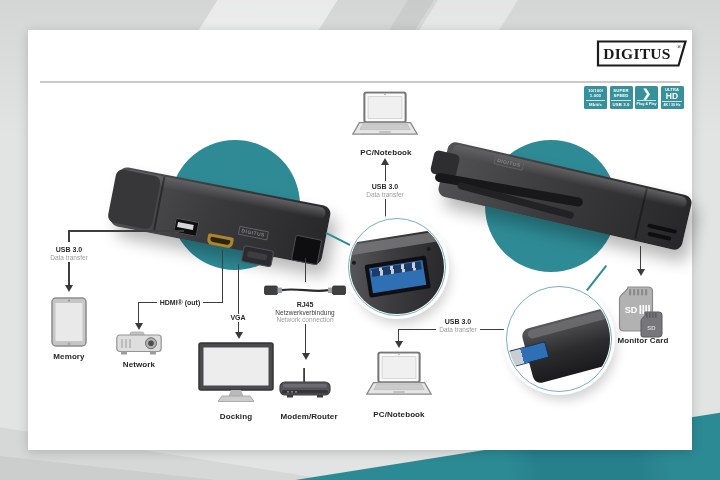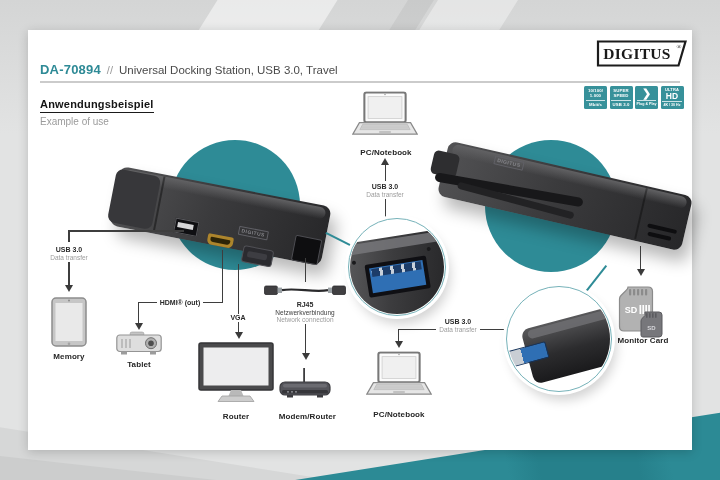--- a/index.html
+++ b/index.html
@@ -87,25 +87,20 @@
             background:linear-gradient(78deg,#2c8a95 62%,#26808b 66%,#26808b 78%,#2c8a95 82%);"></div>
 
 <div class="card">
 
   <svg class="abs" style="left:568px;top:10px;" width="92" height="27" viewBox="0 0 92 27">
     <polygon points="2,1.5 89.5,1.5 82.5,25.5 2,25.5" fill="#ffffff" stroke="#1c1c1c" stroke-width="2.2"></polygon>
     <text x="41" y="19" text-anchor="middle" font-family="Liberation Serif, serif" font-weight="bold" font-size="15.5" fill="#1a1a1a" letter-spacing="0.3">DIGITUS</text>
     <text x="83" y="9" text-anchor="middle" font-family="Liberation Serif, serif" font-size="6.5" fill="#1a1a1a">®</text>
   </svg>
 
-  <div class="title-row">
-    <span class="p-code">DA-70894</span>
-    <span class="p-sep">//</span>
-    <span class="p-title">Universal Docking Station, USB 3.0, Travel</span>
-  </div>
   <div class="rule"></div>
 
   <div class="badges">
     <div class="badge">
       <span class="bt">10/100/</span>
       <span class="bt">1.000</span>
       <span class="bt b-div">Mbit/s</span>
     </div>
     <div class="badge">
       <span class="bt">SUPER</span>
@@ -116,24 +111,20 @@
       <span class="bt-glyph">❯</span>
       <span class="bt-xs b-div">Plug &amp; Play</span>
     </div>
     <div class="badge">
       <span class="bt" style="font-size:4px">ULTRA</span>
       <span class="bt-big">HD</span>
       <span class="bt-xs b-div">4K / 30 Hz</span>
     </div>
   </div>
 
-  <div class="abs" style="left:12px;top:64px;">
-    <div class="heading-de">Anwendungsbeispiel</div>
-    <div class="heading-en">Example of use</div>
-  </div>
 
   <div class="tcircle" style="left:142px;top:110px;width:130px;height:130px;"></div>
   <div class="tcircle" style="left:457px;top:110px;width:132px;height:132px;"></div>
 
   <div class="dock" style="left:85px;top:156px;width:215px;height:60px;transform:rotate(11deg);">
     <div class="hl"></div>
     <div class="abs" style="left:-3px;top:3px;width:45px;height:54px;background:#37373a;border-radius:7px;"></div>
     <div class="abs" style="left:44px;top:2px;width:2px;height:56px;background:rgba(0,0,0,.4);"></div>
     <div class="emboss" style="left:128px;top:36px;">DIGITUS</div>
     <div class="abs" style="left:64px;top:40px;width:22px;height:13px;background:#0f0f12;border:1px solid #58585c;">
@@ -192,33 +183,33 @@
     <rect x="14" y="1" width="14" height="4" rx="2" fill="#c4c4c4" stroke="#9a9a9a" stroke-width="0.6"></rect>
     <rect x="0.8" y="4" width="44.4" height="16.5" rx="3" fill="#dedede" stroke="#949494" stroke-width="1.2"></rect>
     <rect x="5" y="8" width="2" height="9" fill="#bcbcbc"></rect>
     <rect x="9" y="8" width="2" height="9" fill="#bcbcbc"></rect>
     <rect x="13" y="8" width="2" height="9" fill="#bcbcbc"></rect>
     <circle cx="35" cy="12.2" r="5.5" fill="#b0b0b0" stroke="#6f6f6f" stroke-width="1"></circle>
     <circle cx="35" cy="12.2" r="2.8" fill="#4e4e4e"></circle>
     <rect x="5" y="20.5" width="6" height="3" fill="#9c9c9c"></rect>
     <rect x="34" y="20.5" width="6" height="3" fill="#9c9c9c"></rect>
   </svg>
-  <div class="node-label" style="left:77px;top:330px;width:68px;">Tablet</div>
+  <div class="node-label" style="left:77px;top:330px;width:68px;">Network</div>
 
   <div class="ln" style="left:209.5px;top:234px;width:1.5px;height:50px;"></div>
   <div class="conn-title" style="left:190px;top:284px;width:40px;"><span class="onln">VGA</span></div>
   <div class="ln" style="left:209.5px;top:292px;width:1.5px;height:11px;"></div>
   <div class="arr-d" style="left:206.5px;top:302px;"></div>
   <svg class="abs" style="left:170px;top:312px;" width="76" height="62" viewBox="0 0 76 62">
     <rect x="1" y="1" width="74" height="47" rx="2" fill="#4a4a4c" stroke="#353537" stroke-width="1.5"></rect>
     <rect x="5.5" y="5.5" width="65" height="38" fill="#ededee"></rect>
     <polygon points="33,48 43,48 45.5,54 30.5,54" fill="#b9b9b9"></polygon>
     <polygon points="24,54 52,54 56,59.5 20,59.5" fill="#cdcdcd" stroke="#9e9e9e" stroke-width="0.8"></polygon>
   </svg>
-  <div class="node-label" style="left:171px;top:382px;width:74px;">Router</div>
+  <div class="node-label" style="left:171px;top:382px;width:74px;">Docking</div>
 
   <div class="ln" style="left:276.5px;top:228px;width:1.5px;height:24px;"></div>
   <svg class="abs" style="left:236px;top:252px;" width="82" height="16" viewBox="0 0 82 16">
     <rect x="0.5" y="4" width="13" height="8.5" rx="1.5" fill="#403f41" stroke="#2c2c2e" stroke-width="0.8"></rect>
     <rect x="13.5" y="5.6" width="4.5" height="5.4" fill="#9aa0a4"></rect>
     <path d="M18,8.2 C32,5.4 50,11 64,8.2" fill="none" stroke="#2a2a2c" stroke-width="2.2"></path>
     <rect x="64" y="5.6" width="4.5" height="5.4" fill="#9aa0a4"></rect>
     <rect x="68.5" y="4" width="13" height="8.5" rx="1.5" fill="#403f41" stroke="#2c2c2e" stroke-width="0.8"></rect>
   </svg>
   <div class="conn-title" style="left:247px;top:271px;width:60px;">RJ45</div>
@@ -230,21 +221,21 @@
     <rect x="24.2" y="0" width="1.8" height="14" fill="#3d3d3f"></rect>
     <rect x="1" y="14" width="50" height="13" rx="5" fill="#54545a" stroke="#3c3c40" stroke-width="1.2"></rect>
     <rect x="4" y="16" width="44" height="3.5" rx="1.7" fill="#6b6b71"></rect>
     <rect x="3" y="22" width="46" height="3.5" rx="1.5" fill="#36363a"></rect>
     <circle cx="9" cy="23.8" r="0.9" fill="#9fa0a6"></circle>
     <circle cx="13" cy="23.8" r="0.9" fill="#9fa0a6"></circle>
     <circle cx="17" cy="23.8" r="0.9" fill="#9fa0a6"></circle>
     <rect x="8" y="27" width="6" height="2.5" fill="#3a3a3e"></rect>
     <rect x="38" y="27" width="6" height="2.5" fill="#3a3a3e"></rect>
   </svg>
-  <div class="node-label" style="left:232px;top:382px;width:76px;text-align:right;">Modem/Router</div>
+  <div class="node-label" style="left:243px;top:382px;width:76px;">Modem/Router</div>
 
   <div class="ln" style="left:370px;top:298.5px;width:108px;height:1.5px;"></div>
   <div class="conn-title" style="left:392px;top:288px;width:76px;">USB 3.0</div>
   <div class="conn-sub" style="left:392px;top:295.5px;width:76px;"><span class="onln">Data transfer</span></div>
   <div class="ln" style="left:369.5px;top:298.5px;width:1.5px;height:14px;"></div>
   <div class="arr-d" style="left:366.5px;top:311px;"></div>
   <svg class="abs" style="left:338px;top:320px;" width="66" height="52" viewBox="0 0 80 60">
       <use href="#sym-laptop"></use>
     </svg>
   <div class="node-label" style="left:325px;top:380px;width:92px;">PC/Notebook</div>

